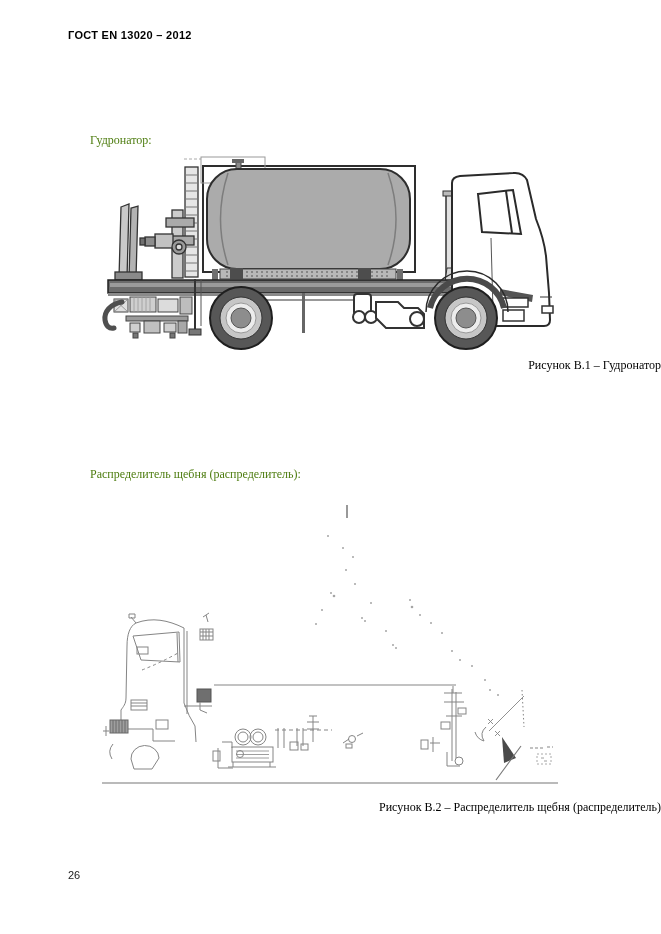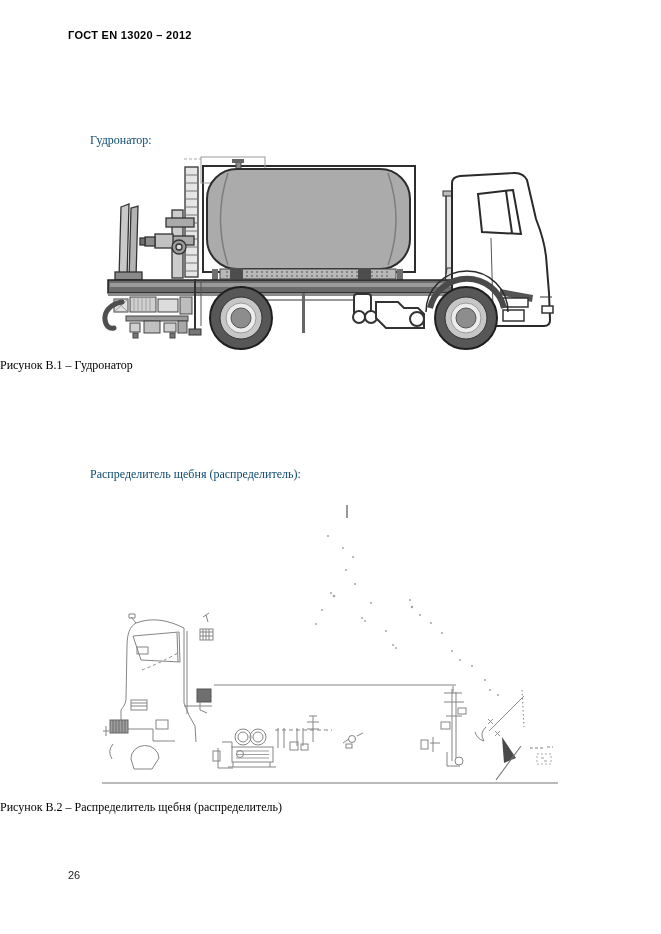--- a/index.html
+++ b/index.html
@@ -16,29 +16,29 @@
     font-family:"Liberation Sans", sans-serif;
     font-weight:bold;font-size:11px;letter-spacing:.3px;color:#000;
   }
   .title-block{
     position:absolute;left:0;top:62px;width:661px;
     text-align:center;line-height:16px;
   }
   .title-line-bold{font-weight:bold;font-size:14px;}
   .title-line{font-size:13px;}
   .term-label{
-    position:absolute;left:90px;font-size:12px;color:#0c4a6e;
+    position:absolute;left:90px;font-size:12px;color:#4d7c0f;
   }
   .term-label.first{top:133px;}
   .term-label.second{top:467px;}
   .fig{position:absolute;left:100px;}
   .fig1{top:150px;width:460px;height:200px;}
   .fig2{top:490px;width:460px;height:300px;}
   .caption{
-    position:absolute;left:0;width:661px;text-align:left;
+    position:absolute;left:0;width:661px;text-align:right;
     font-size:12px;color:#000;
   }
   .caption.first{top:358px;}
   .caption.second{top:800px;}
   .page-number{
     position:absolute;left:68px;top:869px;
     font-family:"Liberation Sans", sans-serif;
     font-size:11px;color:#222;text-align:center;
   }
 </style>

